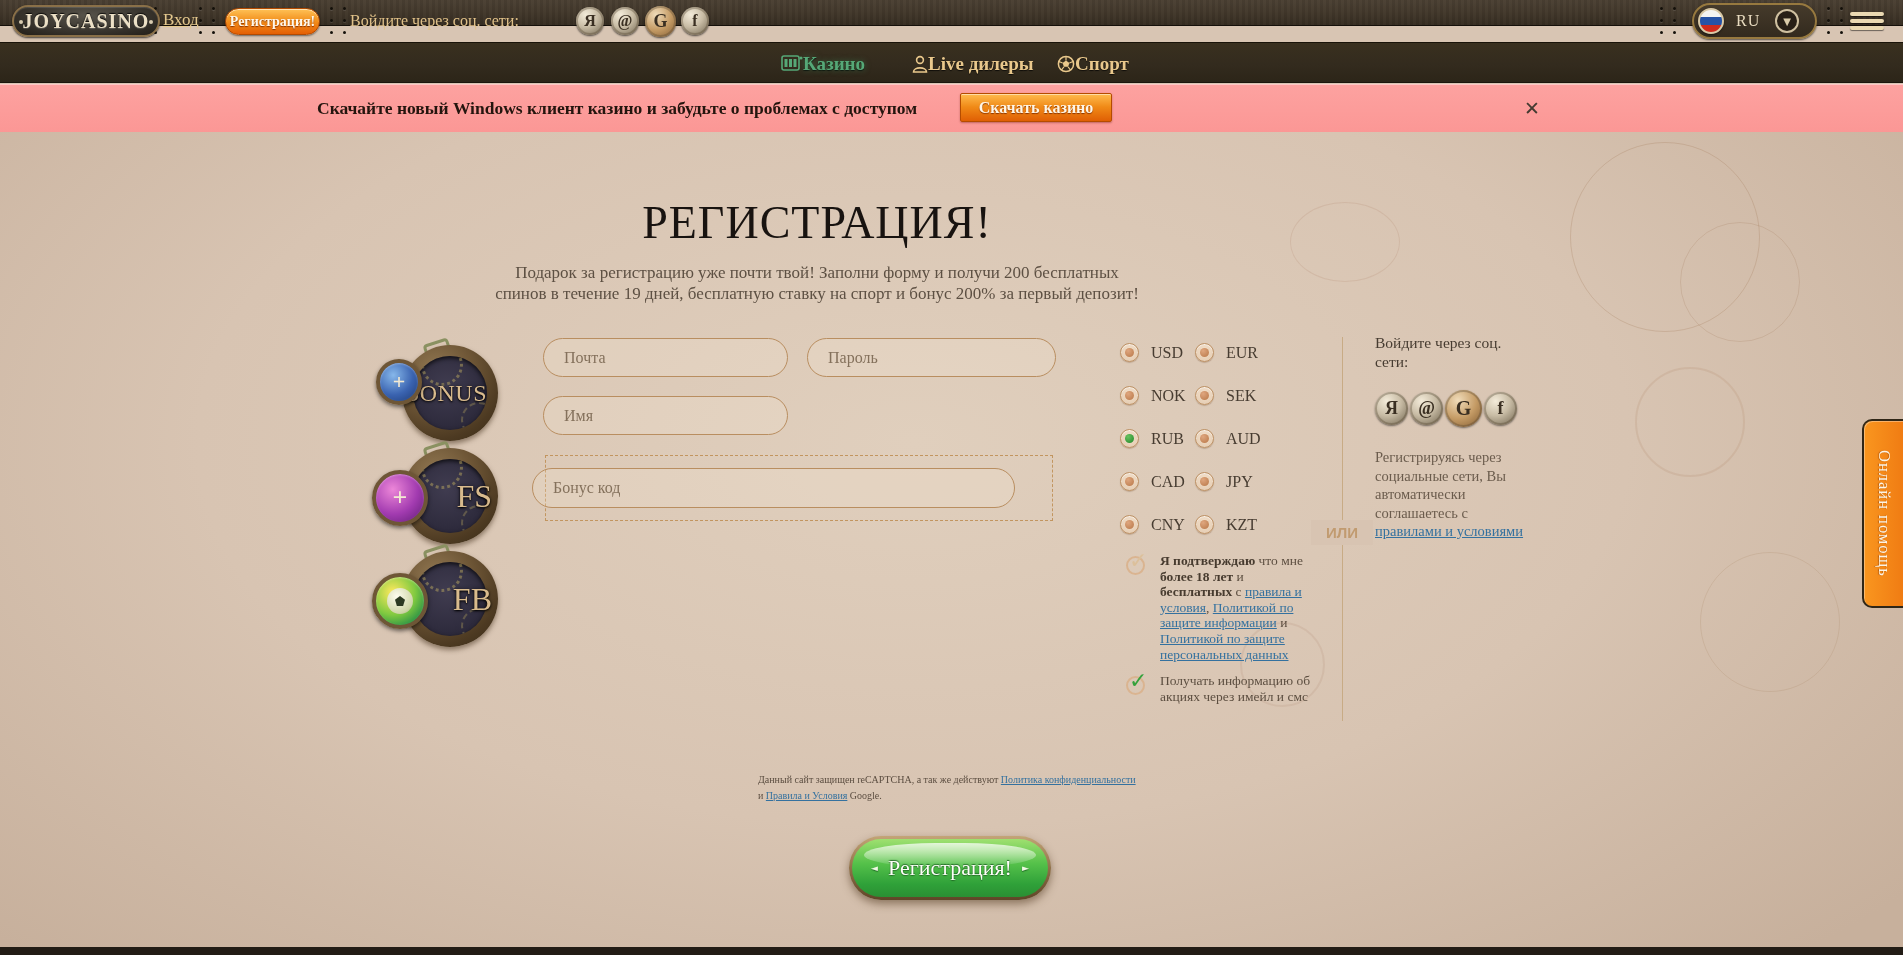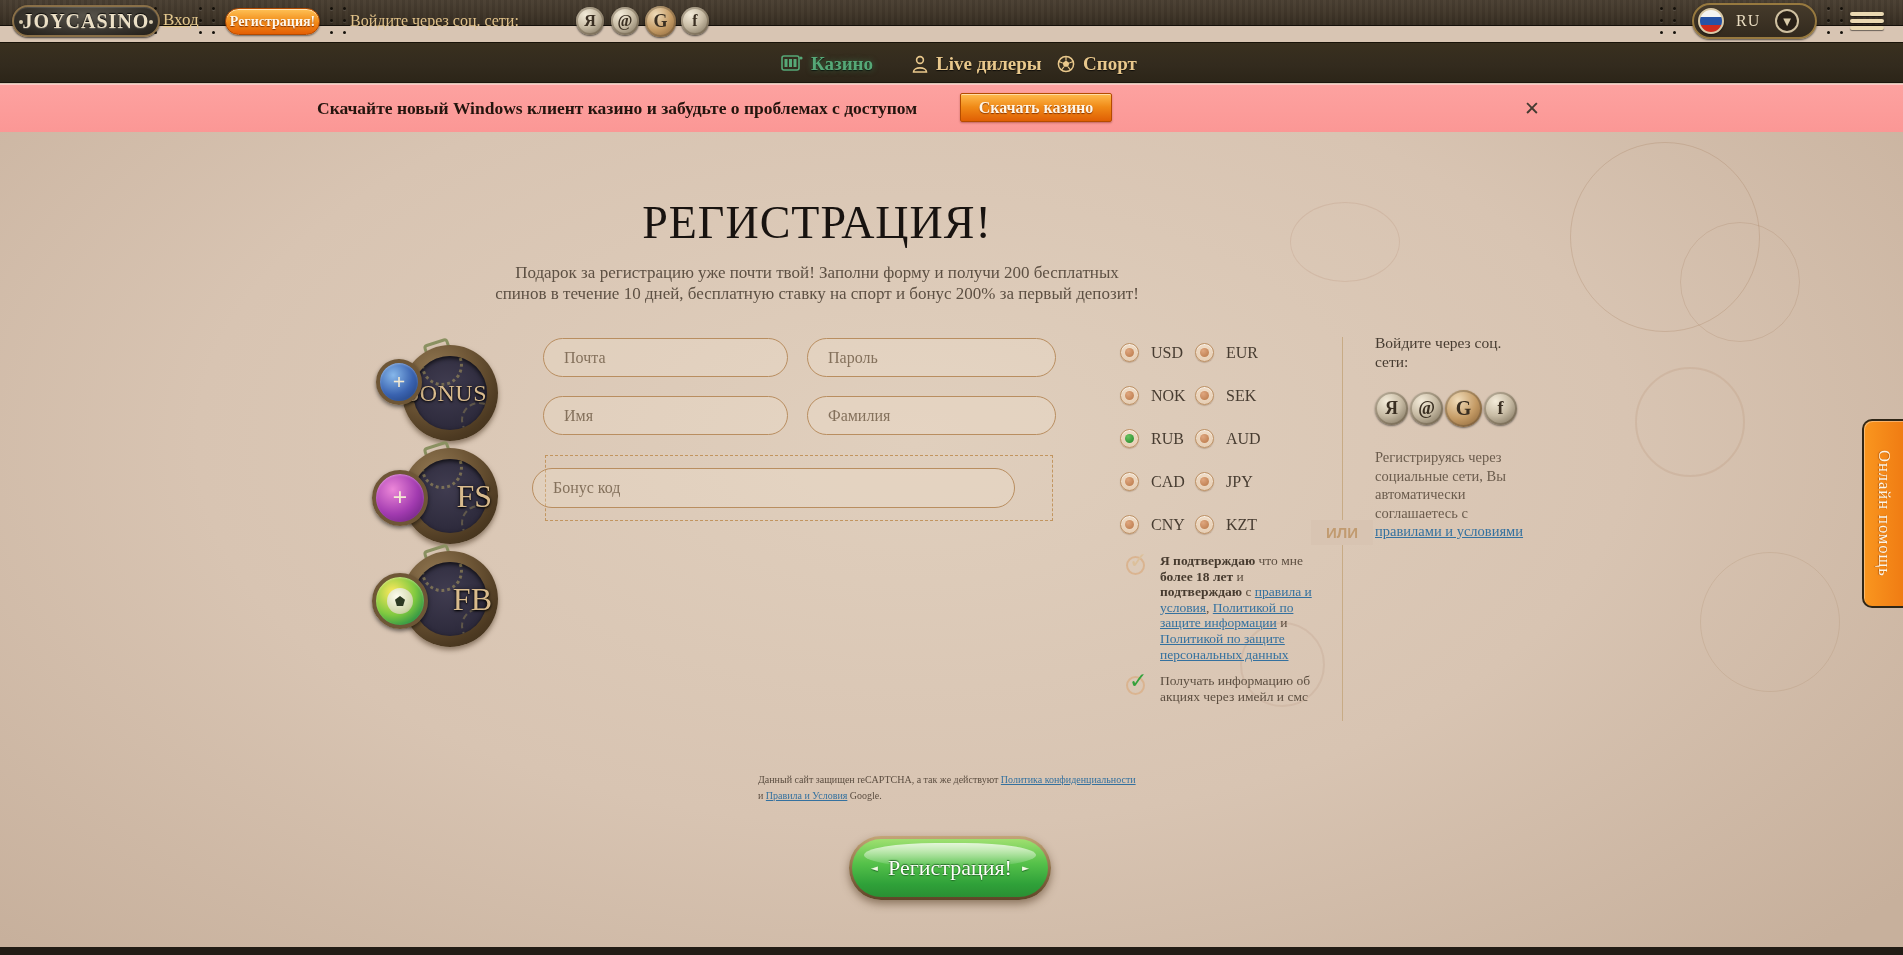--- a/index.html
+++ b/index.html
@@ -53,21 +53,21 @@
     display:flex; align-items:center; justify-content:center; font-family:"DejaVu Sans",sans-serif;}
   .burger { position:absolute; left:1850px; top:12px; width:34px; height:18px; cursor:pointer; z-index:3;}
   .burger b { position:absolute; left:0; width:34px; height:3.5px; border-radius:2px; background:#ead9b2;
     box-shadow:0 1px 1px rgba(0,0,0,.5);}
   .burger b:nth-child(1){top:0}.burger b:nth-child(2){top:7px}.burger b:nth-child(3){top:14px}
 
   
   .nav { position:absolute; left:0; top:42px; width:1903px; height:41px;
     background:linear-gradient(180deg,#39301f 0%,#332b1e 55%,#2c2518 100%);
     border-top:1px solid #191309; border-bottom:1px solid #1c160d;}
-  .nav-item { position:absolute; top:0; height:41px; display:flex; align-items:center; gap:8px;
+  .nav-item { position:absolute; top:0; height:41px; display:flex; align-items:center; gap:0;
     color:#e9c88c; font-size:19px; font-weight:bold; cursor:pointer;
     text-shadow:0 1px 1px rgba(0,0,0,.7);}
   .nav-item.active { color:#56a877; text-shadow:0 0 6px rgba(70,170,110,.5),0 1px 1px rgba(0,0,0,.8);}
   .nav-item svg{display:block;}
 
   
   .banner { position:absolute; left:0; top:84px; width:1903px; height:48px;
     background:linear-gradient(180deg,#fda2a0,#fb9795); box-shadow:inset 0 1px 0 rgba(255,255,255,.4);}
   .banner-msg { position:absolute; left:317px; top:0; height:48px; line-height:48px;
     color:#24150e; font-size:17.5px; font-weight:bold;}
@@ -316,21 +316,21 @@
     <div class="deco" style="left:1680px;top:90px;width:120px;height:120px;border:1px solid rgba(150,105,70,.18)"></div>
     <div class="deco" style="left:1290px;top:70px;width:110px;height:80px;border:1px solid rgba(160,110,80,.15)"></div>
     <div class="deco" style="left:1635px;top:235px;width:110px;height:110px;border:2px solid rgba(160,110,80,.14)"></div>
     <div class="deco" style="left:1240px;top:490px;width:85px;height:85px;border:2px solid rgba(160,110,80,.12)"></div>
     <div class="deco" style="left:1700px;top:420px;width:140px;height:140px;border:1px solid rgba(150,105,70,.15)"></div>
   </div>
 
   <div class="page-title">РЕГИСТРАЦИЯ!</div>
   <div class="page-sub">
     <span>Подарок за регистрацию уже почти твой! Заполни форму и получи 200 бесплатных</span><br>
-    <span>спинов в течение 10 дней, бесплатную ставку на спорт и бонус 200% за первый депозит!</span>
+    <span>спинов в течение 19 дней, бесплатную ставку на спорт и бонус 200% за первый депозит!</span>
   </div>
 
   <div class="badge b1" style="top:343px">
     <div class="strap"></div>
     <div class="ring"></div>
     <div class="face">
         <i class="gear1"></i>
         <i class="gear2"></i>
       </div>
     <div class="blabel">BONUS</div>
@@ -361,21 +361,20 @@
     <div class="medal">
         <span class="ballwrap">
           <i></i>
         </span>
       </div>
   </div>
 
   <input class="finput" style="left: 543px; top: 338px; width: 245px; height: 39px;" type="text" placeholder="Почта">
   <input class="finput" style="left: 543px; top: 396px; width: 245px; height: 39px;" type="text" placeholder="Имя">
   <input class="finput" style="left: 807px; top: 338px; width: 249px; height: 39px;" type="text" placeholder="Пароль">
-  <input class="finput" style="left: 807px; top: 396px; width: 249px; height: 39px;" type="text" placeholder="Фамилия">
   <div class="bonus-box"></div>
   <input class="finput" style="left: 532px; top: 468px; width: 483px; height: 40px;" type="text" placeholder="Бонус код">
 
   <div class="cur-grid">
     <div class="cur-item">
         <span class="cur-dot">
           <span class="pip"></span>
         </span>
         <span class="cur-label">USD</span>
       </div>
@@ -455,21 +454,21 @@
   </div>
   <div class="soc-note">
     <span>Регистрируясь через социальные сети, Вы автоматически соглашаетесь с </span><a class="lnk">правилами и условиями</a>
   </div>
 
   <div class="chk tan" style="left:1126px;top:554px">
     <span class="circ"></span>
       <span class="mark">✓</span>
   </div>
   <div class="agree-text" style="top:553px">
-    <b>Я подтверждаю</b><span> что мне </span><b>более 18 лет</b><span> и </span><b>подтверждаю</b><span> с </span><a class="lnk">правила и условия</a><span>, </span><a class="lnk">Политикой по защите информации</a><span> и </span><a class="lnk">Политикой по защите персональных данных</a>
+    <b>Я подтверждаю</b><span> что мне </span><b>более 18 лет</b><span> и </span><b>бесплатных</b><span> с </span><a class="lnk">правила и условия</a><span>, </span><a class="lnk">Политикой по защите информации</a><span> и </span><a class="lnk">Политикой по защите персональных данных</a>
   </div>
   <div class="chk green" style="left:1126px;top:674px">
     <span class="circ"></span>
       <span class="mark">✓</span>
   </div>
   <div class="agree-text" style="top:673px;width:160px">Получать информацию об акциях через имейл и смс</div>
 
   <div class="recaptcha">
     <span>Данный сайт защищен reCAPTCHA, а так же действуют </span><a class="lnk">Политика конфиденциальности</a><span> и </span><a class="lnk">Правила и Условия</a><span> Google.</span>
   </div>

